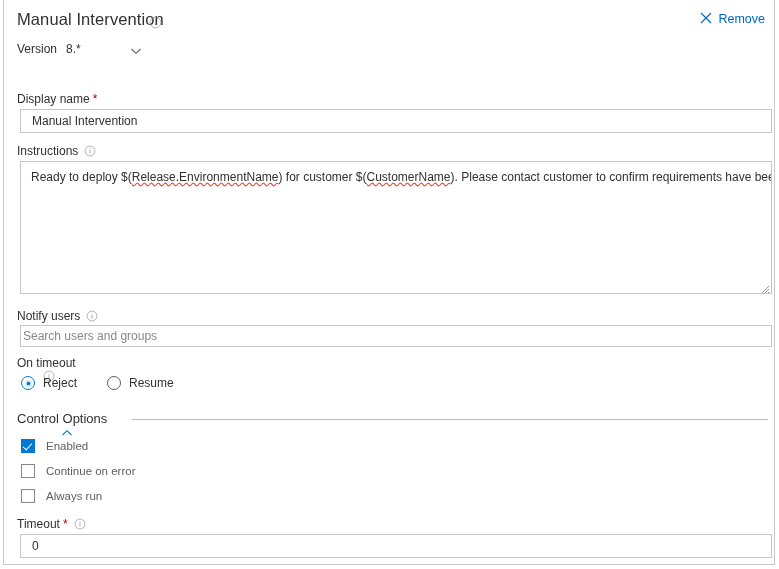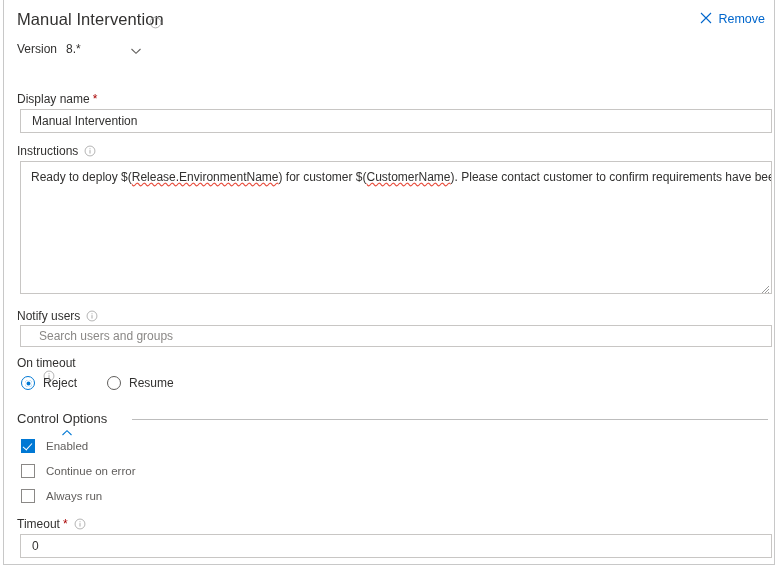--- a/index.html
+++ b/index.html
@@ -333,21 +333,21 @@
   <div class="field-label" style="left:13px; top:309px;">
     <span>Notify users</span>
     <span class="info-ico">
       <svg width="12" height="12" viewBox="0 0 16 16" aria-hidden="true">
         <circle cx="8" cy="8" r="6.6" fill="none" stroke="#9b9b9b" stroke-width="1"></circle>
         <rect x="7.45" y="6.8" width="1.1" height="4.6" fill="#9b9b9b"></rect>
         <rect x="7.45" y="4.4" width="1.1" height="1.3" fill="#9b9b9b"></rect>
       </svg>
     </span>
   </div>
-  <input class="txt-input" style="left: 16px; top: 325px; width: 752px; height: 22px; padding-left: 18px;" placeholder="Search users and groups">
+  <input class="txt-input" style="left: 16px; top: 325px; width: 752px; height: 22px; padding-left: 2px;" placeholder="Search users and groups">
 
   <div class="field-label" style="left:13px; top:356px;flex-direction:column;">
     <span>On timeout</span>
     <span class="info-ico">
       <svg width="12" height="12" viewBox="0 0 16 16" aria-hidden="true">
         <circle cx="8" cy="8" r="6.6" fill="none" stroke="#9b9b9b" stroke-width="1"></circle>
         <rect x="7.45" y="6.8" width="1.1" height="4.6" fill="#9b9b9b"></rect>
         <rect x="7.45" y="4.4" width="1.1" height="1.3" fill="#9b9b9b"></rect>
       </svg>
     </span>

